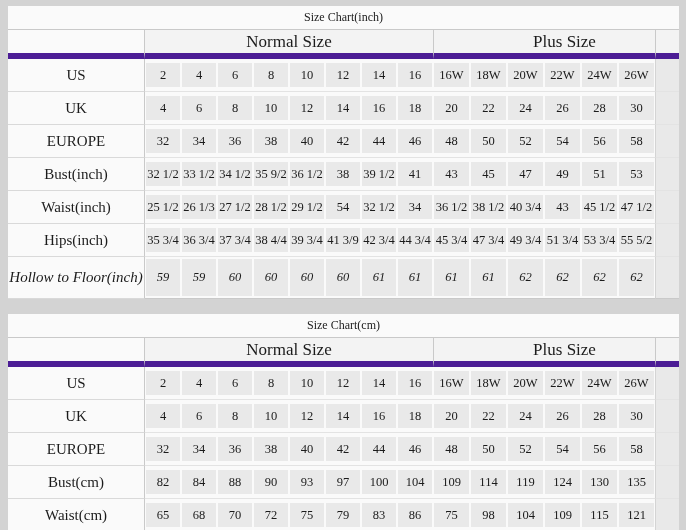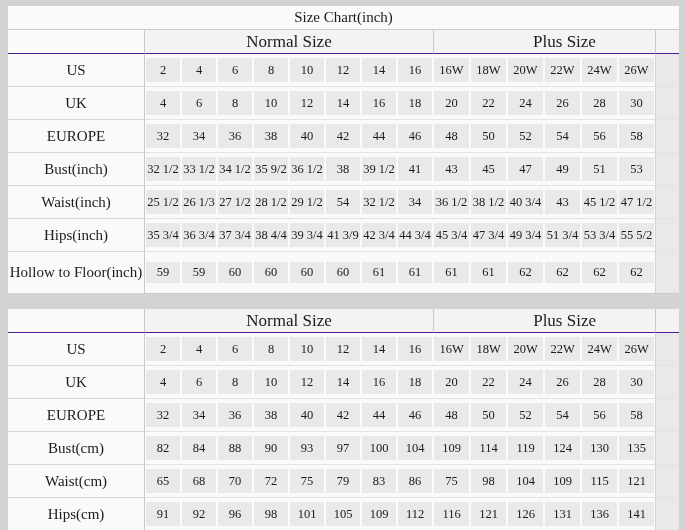--- a/index.html
+++ b/index.html
@@ -23,25 +23,25 @@
   td { padding: 0; white-space: nowrap; }
 
   col.c-label { width: 137px; }
   col.c-n { width: 36px; }
   col.c-p { width: 37px; }
   col.c-trail { width: auto; }
 
   .r-title td {
     height: 23px;
     text-align: center;
-    font-size: 15px;
+    font-size: 12px;
     border-bottom: 1px solid #c9c9c9;
     background: #fafafa;
   }
-  .r-group td { height: 23px; border-bottom: 1px solid #4c1d95; }
+  .r-group td { height: 23px; border-bottom: 6px solid #4c1d95; }
   .r-group .group {
     text-align: center;
     font-size: 17px;
     background: #f3f3f3;
   }
   .r-group .group + .group { border-left: 1px solid #c9c9c9; padding-left: 40px; }
   .r-group .trail { border-left: 1px solid #c9c9c9; background: #f3f3f3; }
 
   .label {
     border-right: 1px solid #c9c9c9;
@@ -55,22 +55,22 @@
   .cellbox {
     background: #e9e9e9;
     height: 24px;
     display: flex;
     align-items: center;
     justify-content: center;
     font-size: 12.5px;
   }
   .r-data .trail { background: #e9e9e9; border-left: 1px solid #d4d4d4; }
 
-  .r-last td { height: 37px; border-bottom: 1px solid #c9c9c9; }
-  .r-last .cellbox { height: 21px; }
+  .r-last td { height: 37px; border-bottom: 1px solid #c9c9c9; font-style: italic; }
+  .r-last .cellbox { height: 37px; }
 </style>
 </head>
 <body>
 
 <div class="page">
 
   <table class="size-table">
     <colgroup>
       <col class="c-label">
       <col class="c-n">
@@ -437,20 +437,23 @@
         <col class="c-n">
       <col class="c-p">
         <col class="c-p">
         <col class="c-p">
         <col class="c-p">
       <col class="c-p">
         <col class="c-p">
       <col class="c-trail">
     </colgroup>
     <tbody>
+        <tr class="r-title">
+          <td colspan="16">Size Chart(cm)</td>
+        </tr>
         <tr class="r-group">
           <td class="label"></td>
           <td colspan="8" class="group">Normal Size</td>
           <td colspan="6" class="group">Plus Size</td>
           <td class="trail"></td>
         </tr>
         <tr class="r-data">
           <td class="label">US</td>
           <td class="data">
             <div class="cellbox">2</div>

